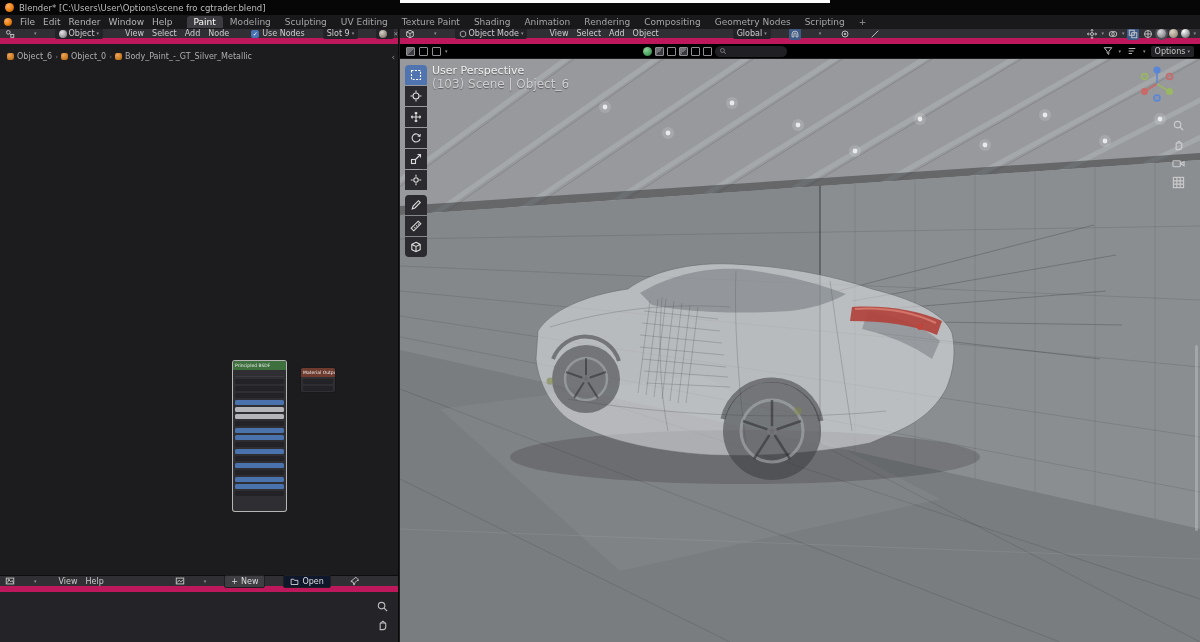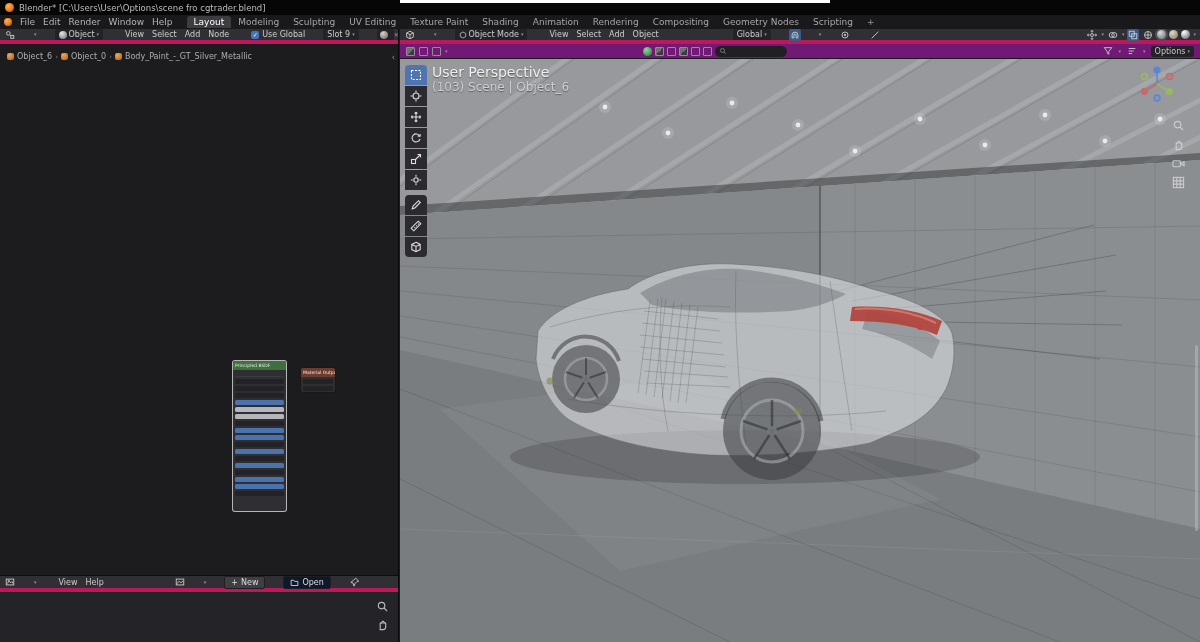--- a/index.html
+++ b/index.html
@@ -14,21 +14,21 @@
   
   .menubar{position:absolute;top:15px;left:0;right:0;height:14px;background:#19191c;display:flex;align-items:center;font-size:9px;color:#b4b4b6;z-index:4}
   .menubar .blogo{width:8px;height:8px;margin:0 4px}
   .mi{padding:0 4px;white-space:nowrap}
   .tabs{display:flex;align-items:center;margin-left:10px;height:100%}
   .tab{padding:1px 7px;font-size:9px;color:#a6a6a8;border-radius:3px 3px 0 0;white-space:nowrap}
   .tab.active{background:#3c3c41;color:#fff}
   .tab.add{color:#9a9a9c}
 
   
-  .ed-header{height:15px;background:#303034;display:flex;align-items:center;gap:18px;padding:0 4px;font-size:8px;color:#cdcdcf;border-bottom:4px solid #be185d}
+  .ed-header{height:15px;background:#303034;display:flex;align-items:center;gap:18px;padding:0 4px;font-size:8px;color:#cdcdcf;border-bottom:6px solid #be185d}
   .caret{font-size:5px;color:#909094;line-height:1}
   .dd{display:inline-flex;align-items:center;gap:2px;background:#232327;border-radius:2px;padding:1px 4px;white-space:nowrap}
   .ball{width:8px;height:8px;border-radius:50%;background:radial-gradient(circle at 35% 30%,#e6e6e8,#8f8f94 70%,#56565c);flex:0 0 auto}
   .ball.mat{background:radial-gradient(circle at 35% 30%,#d9d2ca,#8a7f75 70%,#48423c)}
   .chk{display:inline-flex;align-items:center;gap:3px;white-space:nowrap}
   .chk .box{width:8px;height:8px;background:#4772b3;border-radius:2px;color:#fff;font-size:6px;line-height:8px;text-align:center}
   .matfield{flex:1;display:inline-flex;align-items:center;gap:3px;background:#232327;border-radius:2px;padding:1px 3px;min-width:0}
   .matname{overflow:hidden;white-space:nowrap;flex:1}
   .x{color:#9a9a9c;font-size:6px}
   .hic{display:inline-flex;align-items:center;justify-content:center;width:12px;height:12px;border-radius:2px}
@@ -62,42 +62,42 @@
   .img-editor{position:absolute;left:0;right:0;bottom:0;height:67px;background:#242428;border-top:1px solid #0e0e10}
   .img-editor .ed-header{height:16px}
   .btn{display:inline-flex;align-items:center;gap:3px;background:#3e3e43;border:1px solid #1f1f23;border-radius:2px;padding:1px 6px;font-size:8px;color:#dedee0;white-space:nowrap}
   .btn.open{background:#0f172a}
   .img-area{position:absolute;top:16px;left:0;right:0;bottom:0}
   .navic{position:absolute;width:14px;height:14px;opacity:.85}
   .navic svg{width:13px;height:13px;stroke:#d6d6d8;fill:none;stroke-width:1.2}
 
   
   .vpcol{position:absolute;top:29px;left:400px;right:0;bottom:0}
-  .toolrow{position:absolute;top:15px;left:0;right:0;height:15px;background:#701a75;display:flex;align-items:center;gap:4px;padding:0 6px;font-size:8px;color:#c6c6c8;border-bottom:1px solid #1a1a1d}
+  .toolrow{position:absolute;top:15px;left:0;right:0;height:15px;background:#000000;display:flex;align-items:center;gap:4px;padding:0 6px;font-size:8px;color:#c6c6c8;border-bottom:1px solid #1a1a1d}
   .ts-center{position:absolute;left:243px;display:flex;align-items:center;gap:3px}
   .ts-right{margin-left:auto;display:flex;align-items:center;gap:5px}
   .searchbox{display:inline-flex;align-items:center;gap:3px;background:#202024;border-radius:7px;height:11px;width:72px;padding:0 4px}
   .searchbox input{background:transparent;border:0;outline:0;width:50px;font-size:7px;color:#ccc}
   .sq{width:9px;height:9px;border:1px solid #8f8f93;border-radius:1px;display:inline-block}
   .sq.inner{background:linear-gradient(135deg,#6f6f74 50%,#3b3b40 50%)}
   .greenball{width:9px;height:9px;border-radius:50%;background:radial-gradient(circle at 35% 30%,#8fd49a,#3f9a55 70%,#1d5a2e)}
 
   .canvas{position:absolute;top:30px;left:0;right:0;bottom:0;background:#808386;overflow:hidden}
   .scene{position:absolute;inset:0;width:800px;height:583px;display:block}
 
   .toolbar{position:absolute;left:5px;top:6px;display:flex;flex-direction:column;gap:1px;z-index:3}
   .tbtn{width:22px;height:20px;background:#2b2b2f;color:#dcdcdc;display:flex;align-items:center;justify-content:center}
   .tbtn svg{width:12px;height:12px;stroke:currentColor;fill:none;stroke-width:1.1}
   .tbtn:first-child{border-radius:4px 4px 0 0}
   .tbtn:last-child{border-radius:0 0 4px 4px}
   .tbtn.active{background:#4f74b0;color:#fff}
   .tbtn.gap{margin-top:4px;border-radius:4px 4px 0 0}
 
   .vp-text{position:absolute;left:32px;top:5px;z-index:3;text-shadow:0 1px 1px rgba(0,0,0,.4)}
-  .vp-text .l1{font-size:14px;color:#f0f0f0}
+  .vp-text .l1{font-size:11px;color:#f0f0f0}
   .vp-text .l2{font-size:12px;color:#cfcfd2}
 
   .gizmo{position:absolute;right:22px;top:4px;z-index:3}
   .vscroll{position:absolute;right:2px;top:286px;width:3px;height:186px;background:rgba(212,214,218,.35);border-radius:2px;z-index:3}
 </style>
 </head>
 <body>
 
 <div class="titlebar">
   <span class="blogo"></span>
@@ -108,21 +108,21 @@
 <div class="menubar">
   <span class="blogo"></span>
   <span style="display:flex">
       <span class="mi">File</span>
       <span class="mi">Edit</span>
       <span class="mi">Render</span>
       <span class="mi">Window</span>
       <span class="mi">Help</span>
     </span>
   <span class="tabs">
-      <span class="tab active">Layout</span>
+      <span class="tab active">Paint</span>
       <span class="tab">Modeling</span>
       <span class="tab">Sculpting</span>
       <span class="tab">UV Editing</span>
       <span class="tab">Texture Paint</span>
       <span class="tab">Shading</span>
       <span class="tab">Animation</span>
       <span class="tab">Rendering</span>
       <span class="tab">Compositing</span>
       <span class="tab">Geometry Nodes</span>
       <span class="tab">Scripting</span>
@@ -146,21 +146,21 @@
         <span class="caret">▾</span>
       </span>
     <span style="display:flex">
         <span class="mi">View</span>
         <span class="mi">Select</span>
         <span class="mi">Add</span>
         <span class="mi">Node</span>
       </span>
     <span class="chk">
         <span class="box">✓</span>
-        <span>Use Global</span>
+        <span>Use Nodes</span>
       </span>
     <span class="dd">
         <span>Slot 9</span>
         <span class="caret">▾</span>
       </span>
     <span class="matfield">
         <span class="ball mat"></span>
         <span class="matname">Body_Paint_-_GT_Silver_M</span>
         <span class="x">✕</span>
       </span>

